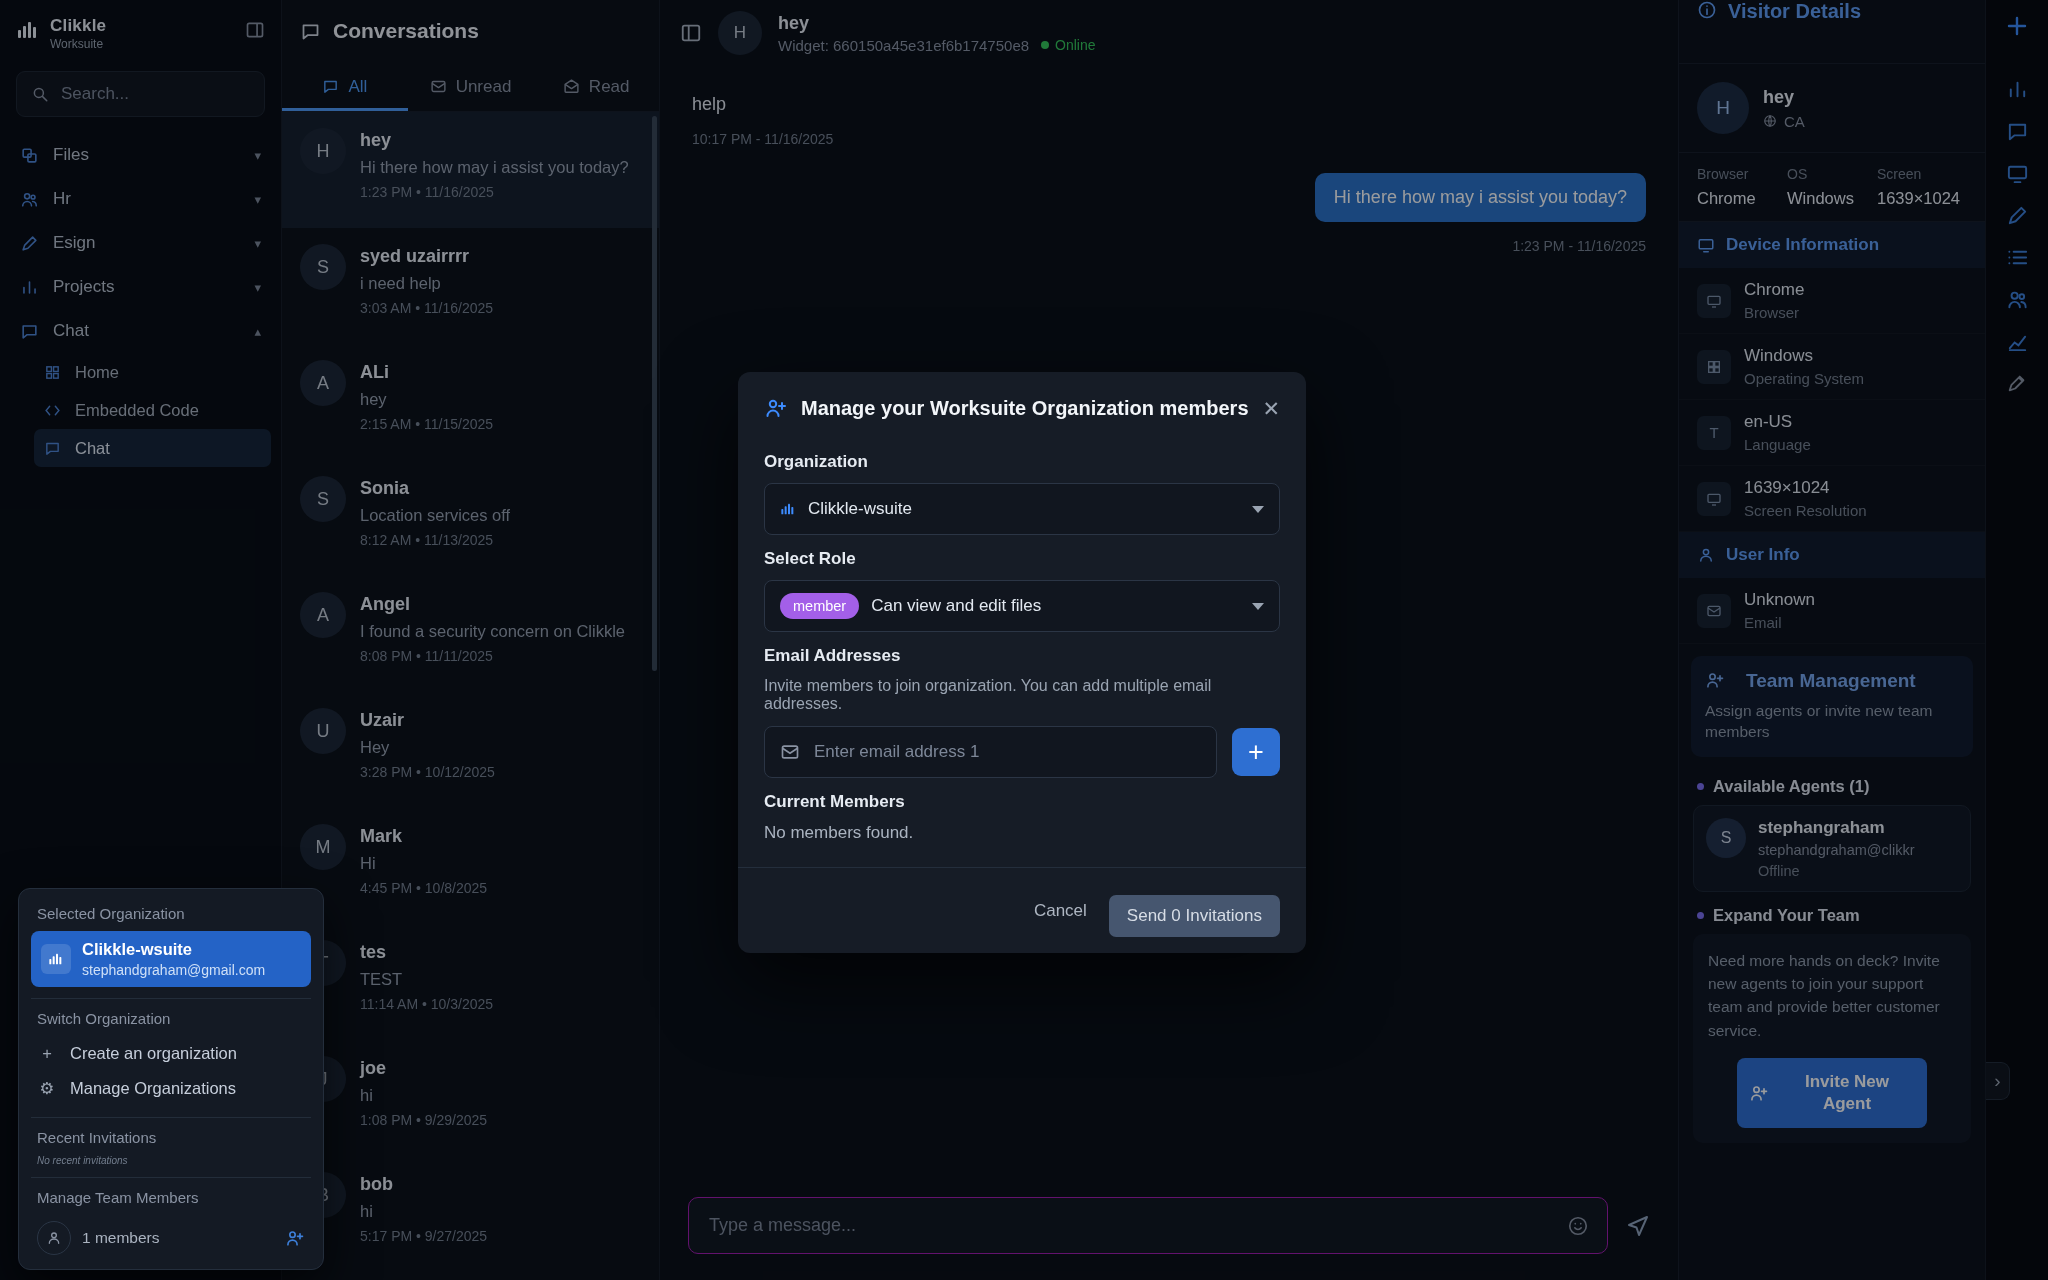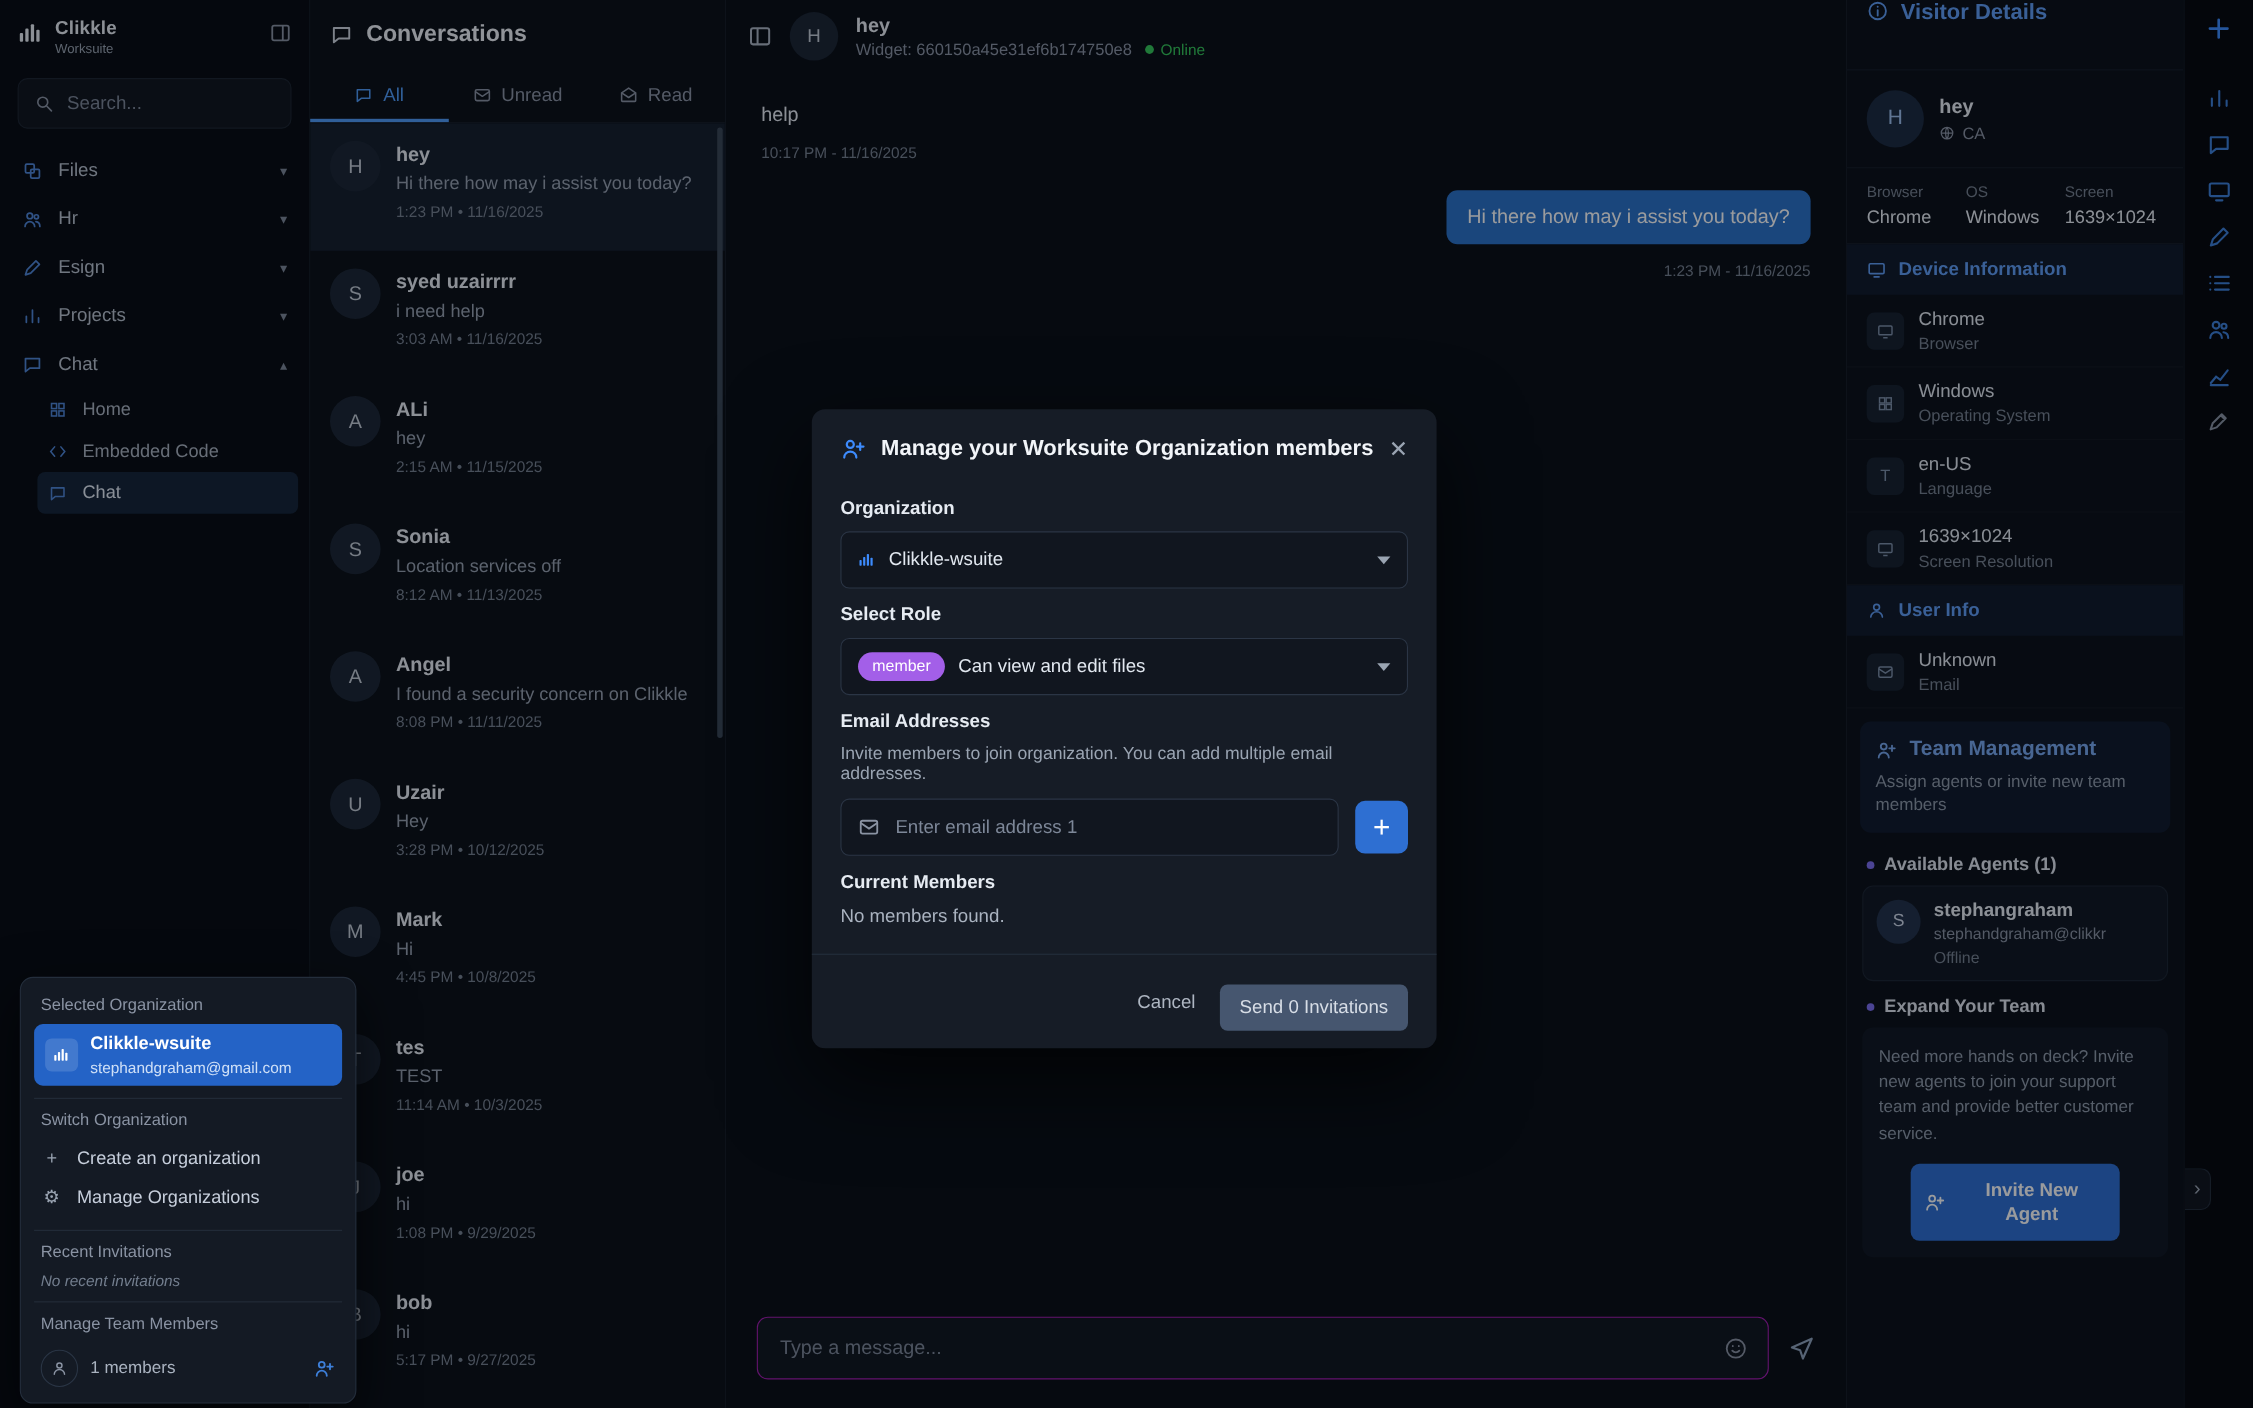--- a/index.html
+++ b/index.html
@@ -96,21 +96,21 @@
   .v-stat-label { font-size:14px; color:#76808f; }
   .v-stat-value { font-size:16.5px; color:#e8edf4; margin-top:7px; white-space:nowrap; }
   .section-head { display:flex; gap:11px; align-items:center; padding:13px 18px; color:#5f9df6;
     font-size:17px; font-weight:600; background:#101a2a; }
   .v-item { display:flex; gap:13px; padding:12px 18px; align-items:center; border-bottom:1px solid rgba(255,255,255,.03); }
   .v-item-icon { width:34px; height:34px; border-radius:7px; background:#16202e; color:#7d8fa8;
     display:flex; align-items:center; justify-content:center; font-size:15px; flex-shrink:0; }
   .v-item-value { font-size:17px; color:#e2e8f0; }
   .v-item-label { font-size:15px; color:#76808f; margin-top:4px; }
   .team-block { margin:12px 12px 6px; padding:14px; background:#101a2c; border-radius:10px; }
-  .team-title { color:#77a7ef; font-size:19px; font-weight:700; display:flex; gap:11px; align-items:flex-end; }
+  .team-title { color:#77a7ef; font-size:19px; font-weight:700; display:flex; gap:21px; align-items:flex-start; }
   .team-sub { color:#8e99a9; font-size:15.5px; margin-top:9px; line-height:1.35; }
   .list-head { display:flex; align-items:center; gap:9px; padding:14px 18px 9px; font-size:16.5px;
     color:#dfe5ee; font-weight:600; }
   .list-head::before { content:""; width:7px; height:7px; border-radius:50%; background:#7c6ff0; }
   .agent-card { margin:0 14px; background:#101722; border:1px solid #1c2532; border-radius:10px;
     padding:12px; display:flex; gap:12px; align-items:flex-start; }
   .a-avatar { width:40px; height:40px; border-radius:50%; background:#22314a; color:#cfd9ea;
     display:flex; align-items:center; justify-content:center; font-size:16px; flex-shrink:0; }
   .a-name { font-size:17px; color:#e8edf4; font-weight:600; }
   .a-email { font-size:14.5px; color:#8a93a3; margin-top:4px; max-width:165px; overflow:hidden;
@@ -140,21 +140,21 @@
     border:1px solid #242e3c; border-radius:12px; box-shadow:0 18px 50px rgba(0,0,0,.65); padding:12px; }
   .op-heading { color:#8a93a3; font-size:15px; margin:4px 6px 9px; }
   .op-org { display:flex; gap:11px; align-items:center; background:#2463c6; border-radius:8px; padding:9px 10px; }
   .op-org-logo { width:30px; height:30px; border-radius:6px; background:rgba(255,255,255,.14);
     display:flex; align-items:center; justify-content:center; color:#fff; flex-shrink:0; }
   .op-org-name { color:#fff; font-size:16.5px; font-weight:600; }
   .op-org-email { color:#cfe0f7; font-size:14px; margin-top:3px; }
   .op-div { height:1px; background:#232d3a; margin:11px 0; }
   .op-item { display:flex; gap:13px; align-items:center; padding:8px 6px; color:#c6cedb; font-size:16.5px; }
   .op-item .op-ic { color:#9aa4b2; width:20px; text-align:center; }
-  .op-empty { color:#737e8e; font-style:italic; font-size:14px; margin:0 6px 4px; }
+  .op-empty { color:#737e8e; font-style:italic; font-size:10px; margin:0 6px 4px; }
   .op-members { display:flex; align-items:center; gap:11px; padding:6px 6px 2px; }
   .op-m-avatar { width:34px; height:34px; border-radius:50%; border:1px solid #2a3545; color:#8a93a3;
     display:flex; align-items:center; justify-content:center; }
   .op-m-count { font-size:15.5px; color:#aab3c0; }
   .op-m-add { margin-left:auto; color:#3d7fd9; }
 
   
   .modal { position:absolute; left:738px; top:372px; width:568px; z-index:60; background:#161c26;
     border-radius:12px; box-shadow:0 30px 80px rgba(0,0,0,.7); }
   .modal-head { display:flex; align-items:center; gap:13px; padding:24px 26px 16px; }

